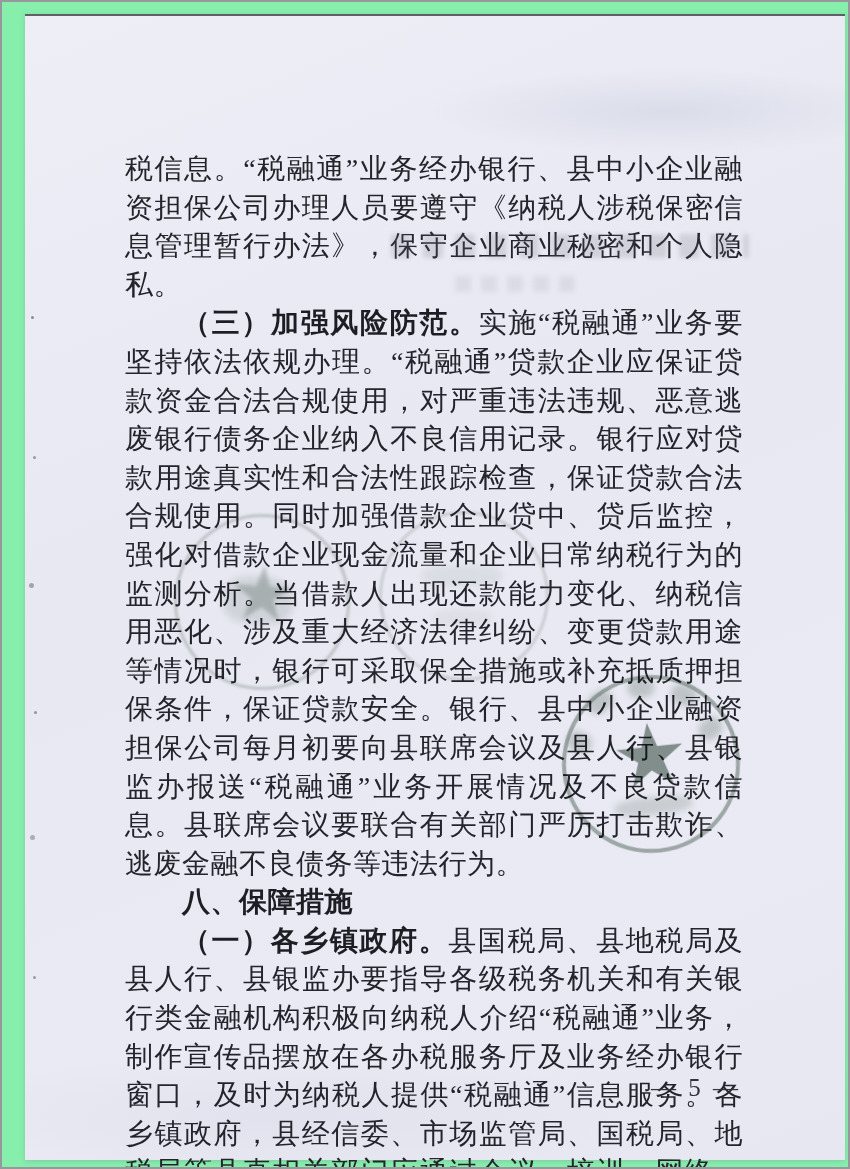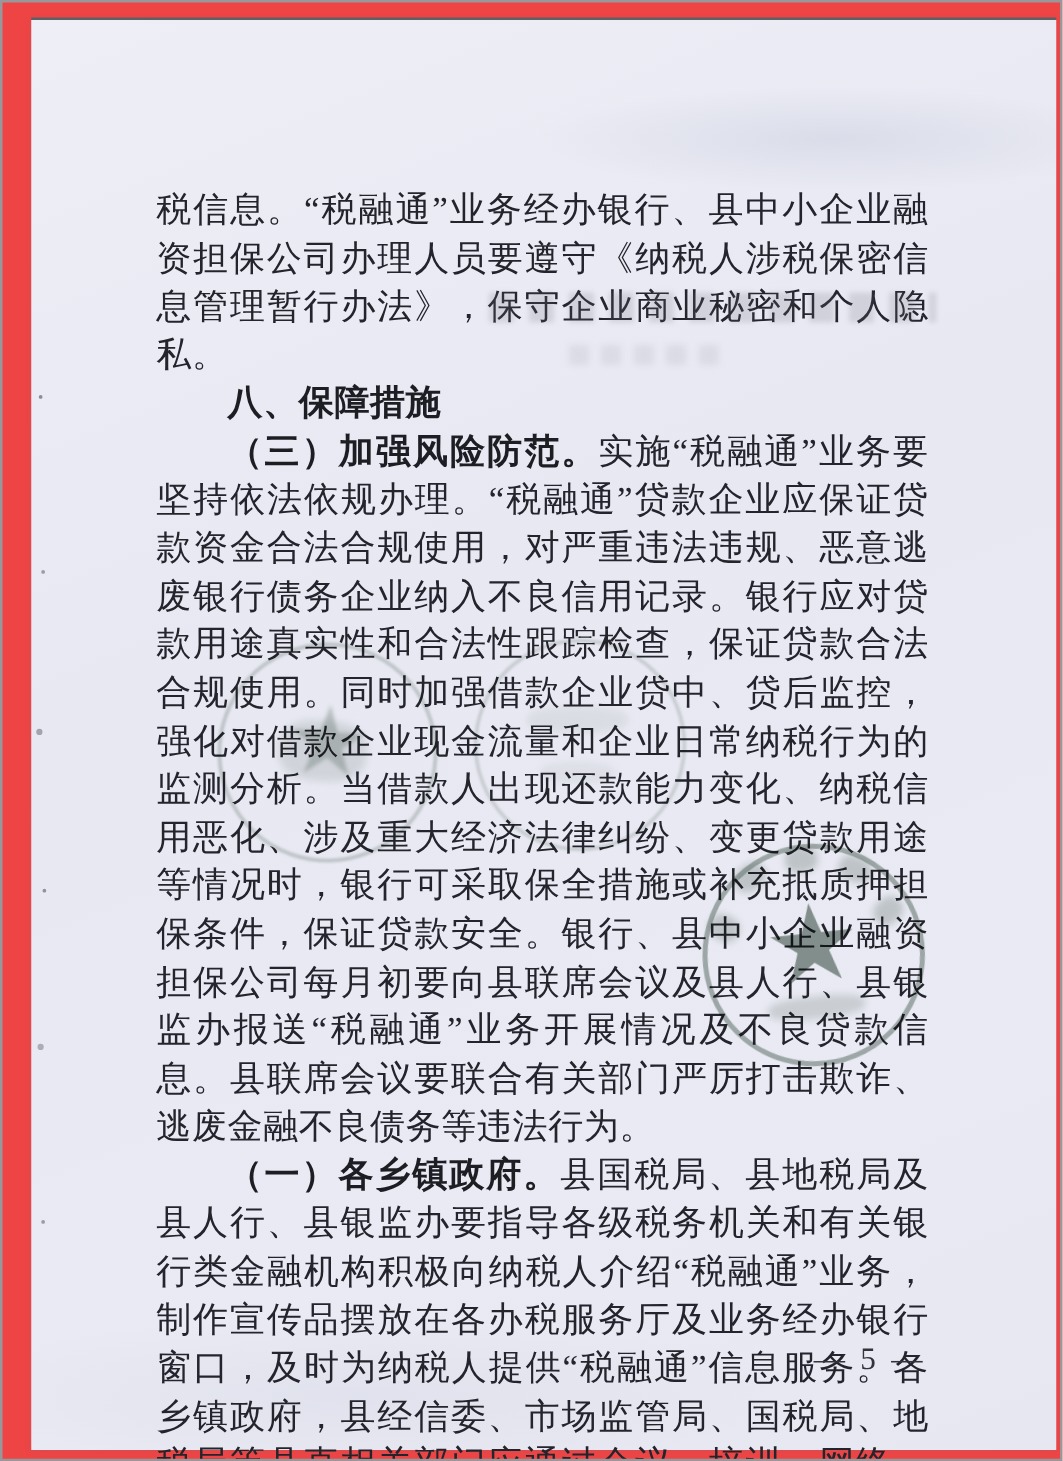--- a/index.html
+++ b/index.html
@@ -1,19 +1,19 @@
 <!DOCTYPE html>
 <html><head>
 <meta charset="utf-8">
 <style>
   html,body{margin:0;padding:0;background:#ffffff;}
   .canvas{
     position:relative;
     width:850px;height:1169px;
-    background:#ef4444;
+    background:#86efac;
     box-sizing:border-box;
     border:2px solid #97979c;
     overflow:hidden;
     font-family:"Liberation Serif","DejaVu Serif",serif;
   }
   .page{
     position:absolute;left:23px;top:12px;
     width:820px;height:1144px;
     background:linear-gradient(158deg,#edeef6 0%,#e7e8f1 40%,#e9eaf3 75%,#e6e7f0 100%);
     border-top:2px solid #5f5f66;
@@ -109,23 +109,23 @@
 </style>
 </head>
 <body>
 
 <div class="canvas">
   <div class="page">
 
     <div class="text-block">
       <p class="para"><span>税信息。“税融通”业务经办银行、县中小企业融资担保公司办理人员要遵守《纳税人涉税保密信息管理暂行办法》，保守企业商业秘密和个人隐私。</span></p>
 
+      <p class="para indent"><b>（三）加强风险防范。</b><span>实施“税融通”业务要坚持依法依规办理。“税融通”贷款企业应保证贷款资金合法合规使用，对严重违法违规、恶意逃废银行债务企业纳入不良信用记录。银行应对贷款用途真实性和合法性跟踪检查，保证贷款合法合规使用。同时加强借款企业贷中、贷后监控，强化对借款企业现金流量和企业日常纳税行为的监测分析。当借款人出现还款能力变化、纳税信用恶化、涉及重大经济法律纠纷、变更贷款用途等情况时，银行可采取保全措施或补充抵质押担保条件，保证贷款安全。银行、县中小企业融资担保公司每月初要向县联席会议及县人行、县银监办报送“税融通”业务开展情况及不良贷款信息。县联席会议要联合有关部门严厉打击欺诈、逃废金融不良债务等违法行为。</span></p>
+
       <p class="para indent heading">八、保障措施</p>
-
-      <p class="para indent"><b>（三）加强风险防范。</b><span>实施“税融通”业务要坚持依法依规办理。“税融通”贷款企业应保证贷款资金合法合规使用，对严重违法违规、恶意逃废银行债务企业纳入不良信用记录。银行应对贷款用途真实性和合法性跟踪检查，保证贷款合法合规使用。同时加强借款企业贷中、贷后监控，强化对借款企业现金流量和企业日常纳税行为的监测分析。当借款人出现还款能力变化、纳税信用恶化、涉及重大经济法律纠纷、变更贷款用途等情况时，银行可采取保全措施或补充抵质押担保条件，保证贷款安全。银行、县中小企业融资担保公司每月初要向县联席会议及县人行、县银监办报送“税融通”业务开展情况及不良贷款信息。县联席会议要联合有关部门严厉打击欺诈、逃废金融不良债务等违法行为。</span></p>
 
       <p class="para indent"><b>（一）各乡镇政府。</b><span>县国税局、县地税局及县人行、县银监办要指导各级税务机关和有关银行类金融机构积极向纳税人介绍“税融通”业务，制作宣传品摆放在各办税服务厅及业务经办银行窗口，及时为纳税人提供“税融通”信息服务。各乡镇政府，县经信委、市场监管局、国税局、地税局等县直相关部门应通过会议、培训、网络、新闻媒体等多种形式，向县内企业宣传“税融通”政策，提高知晓率和影响力，营造诚信纳税融资的良好氛围，确保“税融通”业务顺利开展、取得实效。</span></p>
     </div>
 
     <div class="page-num">— 5 —</div>
 
     <div class="bleed"></div>
     <div class="bleed2"></div>
 
     <div class="seal seal-faint-left">

